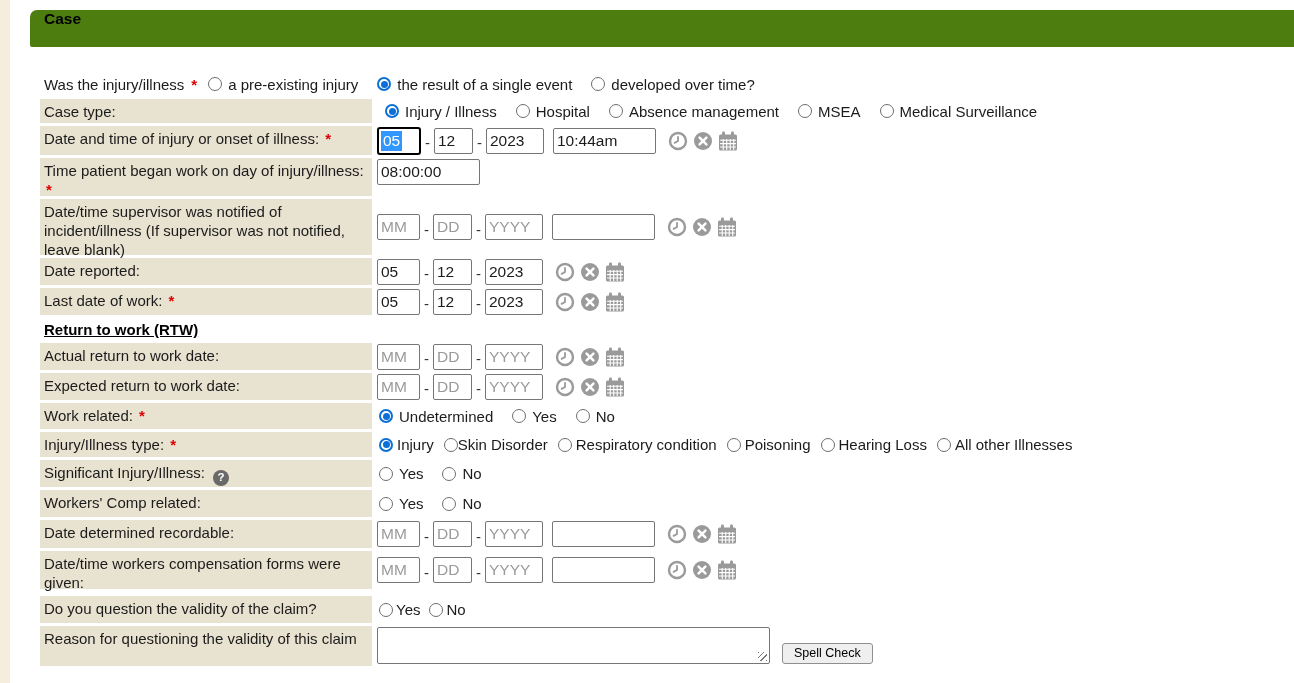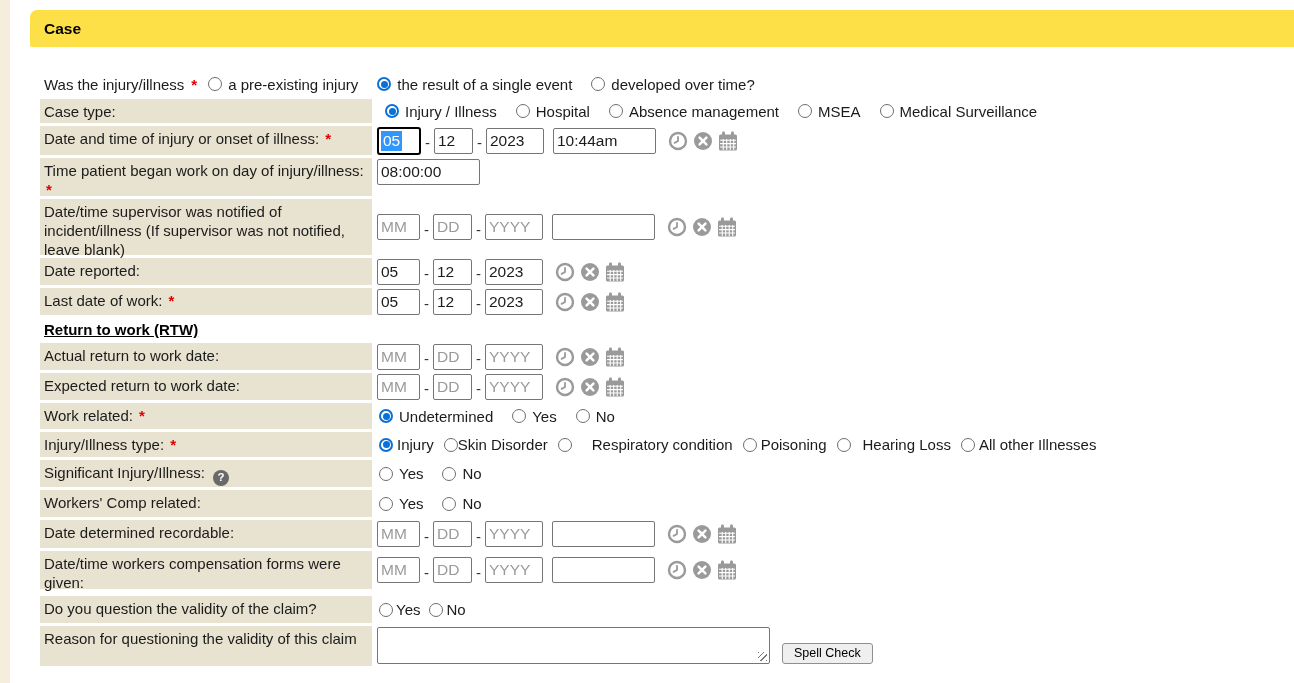--- a/index.html
+++ b/index.html
@@ -5,22 +5,22 @@
   * { box-sizing: border-box; }
   html,body { margin:0; padding:0; }
   body {
     width:1294px; height:683px; overflow:hidden; background:#fff;
     font-family:"Liberation Sans", sans-serif; font-size:15px; color:#1b1b1b;
     position:relative;
   }
   .left-strip { position:absolute; left:0; top:0; width:10px; height:683px; background:#f5eedd; }
   .header-bar {
     position:absolute; left:30px; top:10px; right:0; height:37px;
-    background:#fde047; border-top-left-radius:7px; border-bottom-left-radius:2px;
-    display:flex; align-items:center; padding-left:14px;
+    background:#4d7c0f; border-top-left-radius:7px; border-bottom-left-radius:2px;
+    display:flex; padding-left:14px;
   }
   .header-title { font-weight:bold; font-size:15.5px; color:#000; }
   .form-area { position:absolute; left:40px; top:64px; width:1250px; display:flex; flex-direction:column; gap:3px;margin-top:8px; }
   .row { display:flex; gap:5px; }
   .label-cell {
     flex:0 0 332px; width:332px; background:#e8e2d0; padding:3px 8px 2px 4px;
     line-height:19px; color:#1b1b1b;
   }
   .input-cell { display:flex; align-items:center; gap:4px; flex:1; }
   .input-cell.top { align-items:flex-start; padding-top:1px; }
@@ -351,29 +351,29 @@
     <div class="input-cell" style="padding-left:2px">
       <div class="radio-group" style="gap:10px">
         <span class="radio-opt" style="gap:4px">
           <span class="radio checked"></span>
           <span>Injury</span>
         </span>
         <span class="radio-opt" style="gap:0">
           <span class="radio"></span>
           <span>Skin Disorder</span>
         </span>
-        <span class="radio-opt" style="gap:20px">
+        <span class="radio-opt" style="gap:4px">
           <span class="radio"></span>
           <span>Respiratory condition</span>
         </span>
         <span class="radio-opt" style="gap:4px">
           <span class="radio"></span>
           <span>Poisoning</span>
         </span>
-        <span class="radio-opt" style="gap:12px">
+        <span class="radio-opt" style="gap:4px">
           <span class="radio"></span>
           <span>Hearing Loss</span>
         </span>
         <span class="radio-opt" style="gap:4px">
           <span class="radio"></span>
           <span>All other Illnesses</span>
         </span>
       </div>
     </div>
   </div>

